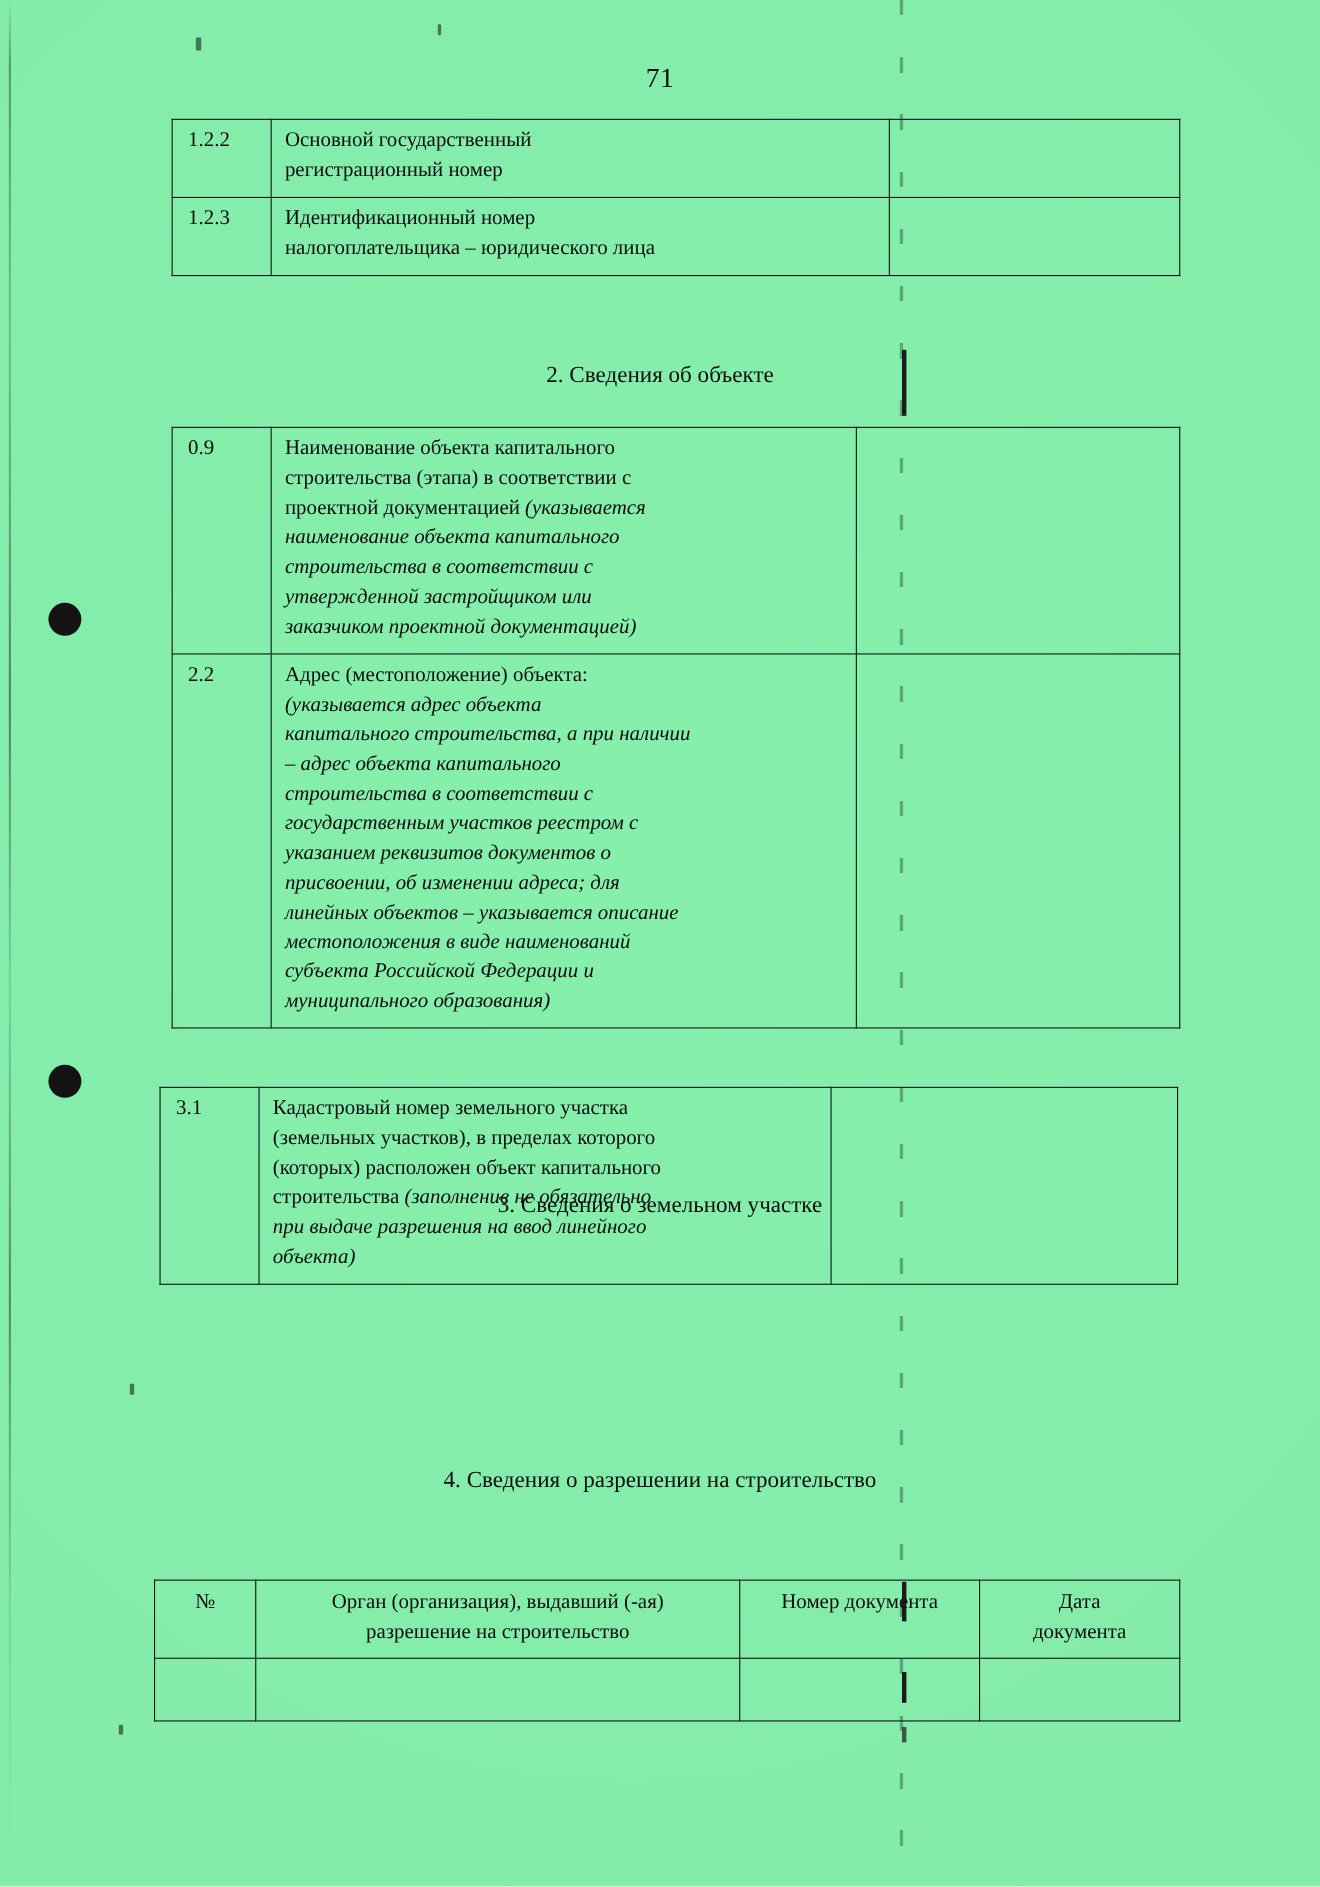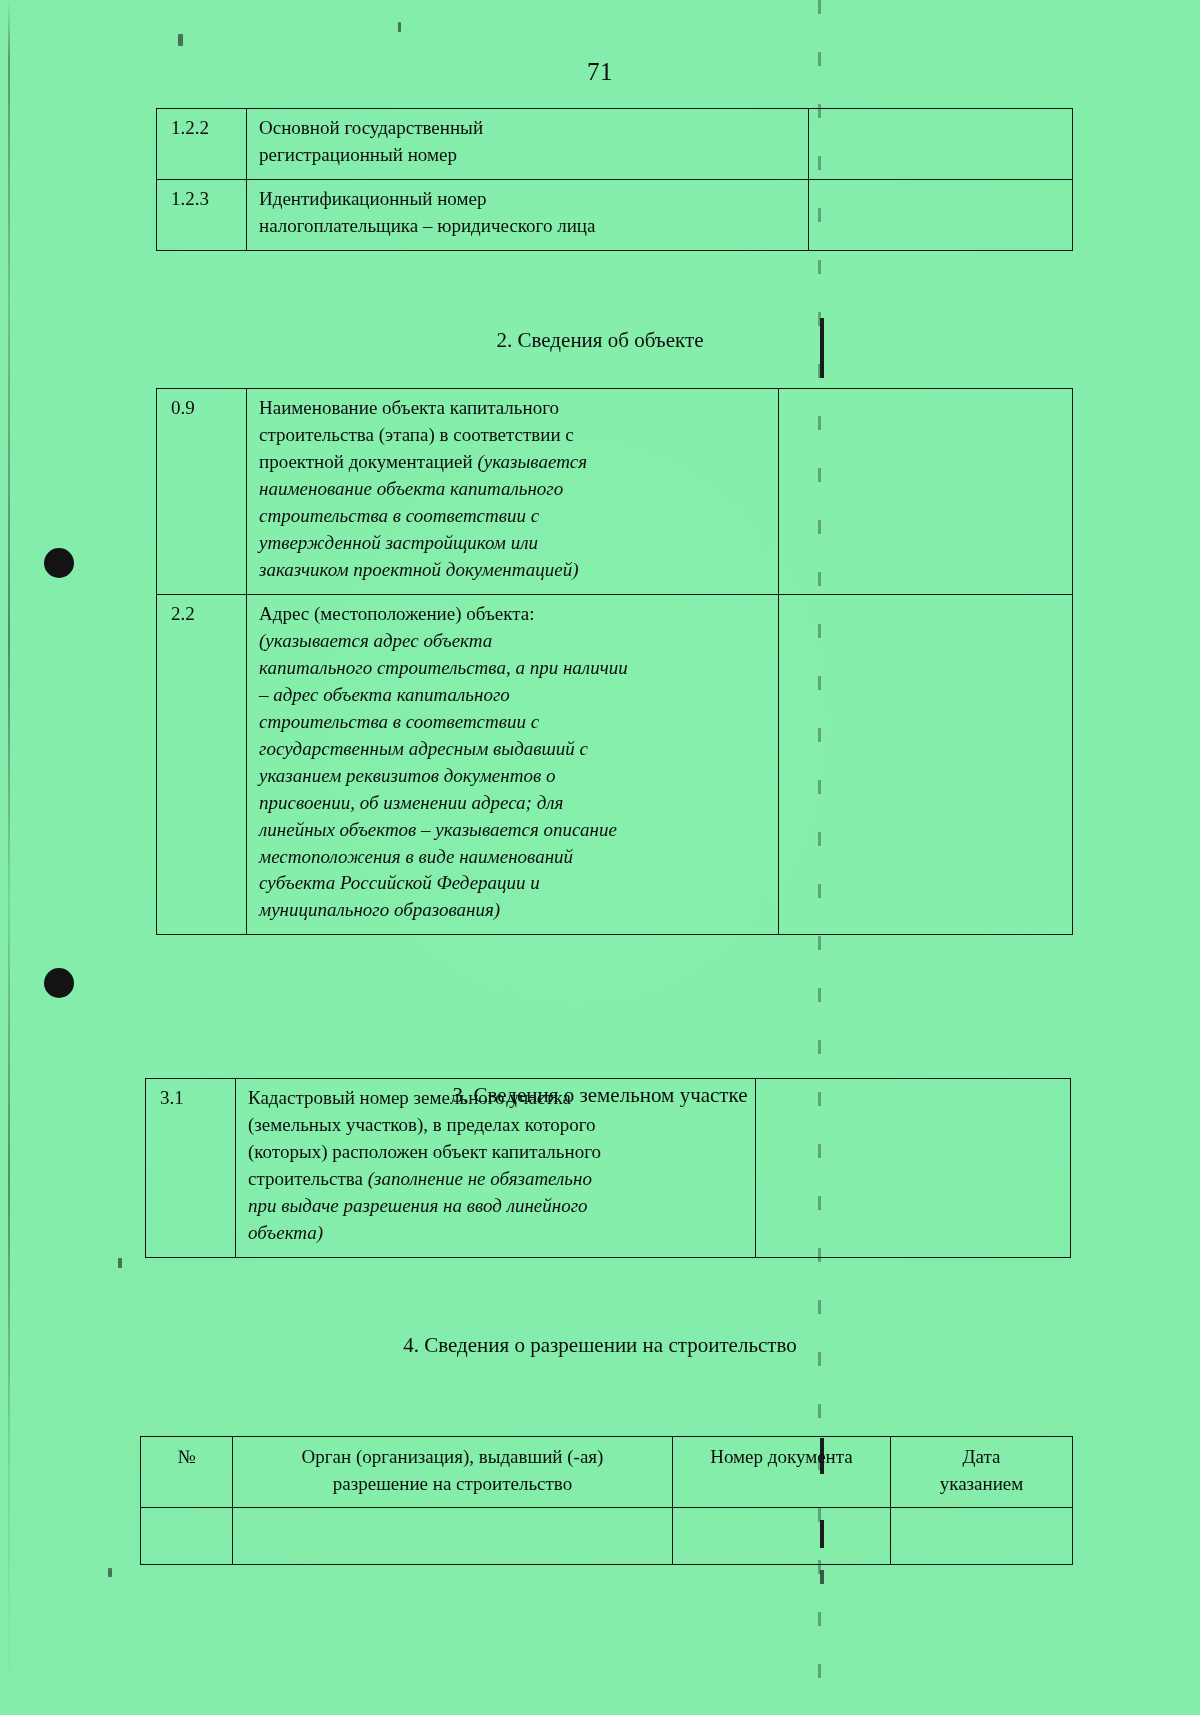--- a/index.html
+++ b/index.html
@@ -123,21 +123,21 @@
   #table-reg col.c-label { width: 562px; }
   #table-reg col.c-value { width: 264px; }
 
   
   #table-object { left: 156px; top: 388px; width: 916px; }
   #table-object col.c-num   { width: 90px; }
   #table-object col.c-label { width: 532px; }
   #table-object col.c-value { width: 294px; }
 
   
-  #table-land { left: 145px; top: 1078px; width: 925px; }
+  #table-land { left: 145px; top: 988px; width: 925px; }
   #table-land col.c-num   { width: 90px; }
   #table-land col.c-label { width: 520px; }
   #table-land col.c-value { width: 315px; }
 
   
   #table-permit { left: 140px; top: 1436px; width: 932px; }
   #table-permit col.c-no   { width: 92px; }
   #table-permit col.c-org  { width: 440px; }
   #table-permit col.c-docn { width: 218px; }
   #table-permit col.c-date { width: 182px; }
@@ -230,21 +230,21 @@
         <td class="blank"></td>
       </tr>
       <tr>
         <td class="num">2.2</td>
         <td>
           <span class="txt">Адрес (местоположение) объекта:</span>
           <span class="txt ital">(указывается адрес объекта</span>
           <span class="txt ital">капитального строительства, а при наличии</span>
           <span class="txt ital">– адрес объекта капитального</span>
           <span class="txt ital">строительства в соответствии с</span>
-          <span class="txt ital">государственным адресным выдавший с</span>
+          <span class="txt ital">государственным участков реестром с</span>
           <span class="txt ital">указанием реквизитов документов о</span>
           <span class="txt ital">присвоении, об изменении адреса; для</span>
           <span class="txt ital">линейных объектов – указывается описание</span>
           <span class="txt ital">местоположения в виде наименований</span>
           <span class="txt ital">субъекта Российской Федерации и</span>
           <span class="txt ital">муниципального образования)</span>
         </td>
         <td class="blank"></td>
       </tr>
     </tbody>
@@ -286,21 +286,21 @@
     <tbody>
       <tr>
         <td>№</td>
         <td>
           <span class="txt">Орган (организация), выдавший (-ая)</span>
           <span class="txt">разрешение на строительство</span>
         </td>
         <td>Номер документа</td>
         <td>
           <span class="txt">Дата</span>
-          <span class="txt">указанием</span>
+          <span class="txt">документа</span>
         </td>
       </tr>
       <tr>
         <td class="empty-row"></td>
         <td class="empty-row"></td>
         <td class="empty-row"></td>
         <td class="empty-row"></td>
       </tr>
     </tbody>
   </table>

